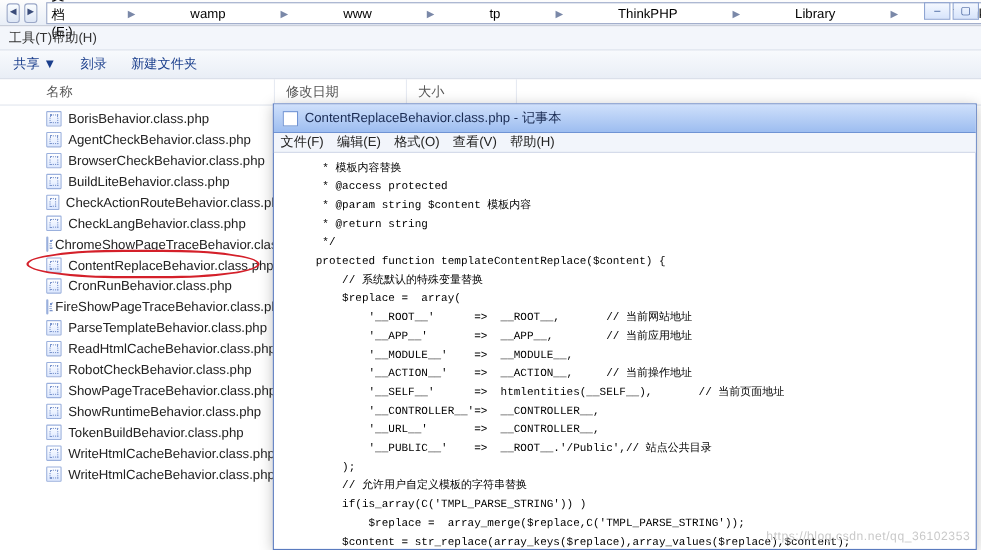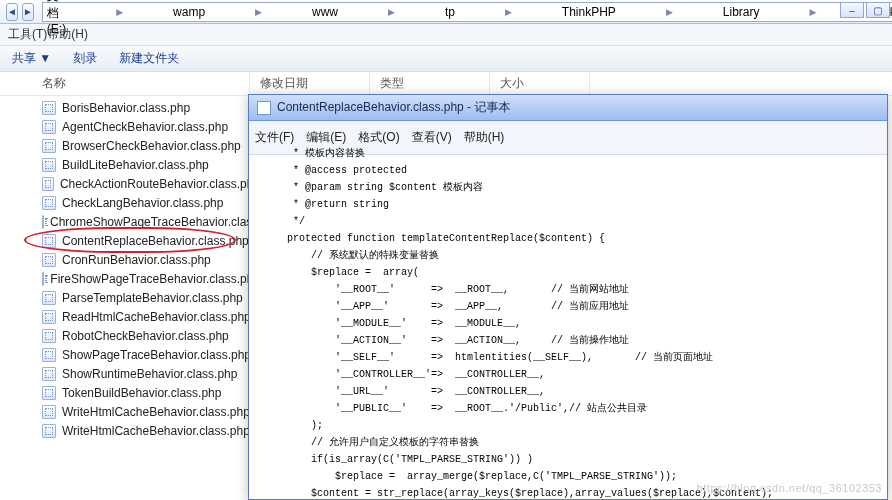--- a/index.html
+++ b/index.html
@@ -32,21 +32,21 @@
 .filelist .item .icn { width:14px; height:14px; background:linear-gradient(#fff,#dbe7ff); border:1px solid #9ab0dd; border-radius:1px; position:relative; }
 .filelist .item .icn:after { content:""; position:absolute; left:2px; top:2px; right:2px; bottom:2px; border:1px dotted #7a94cc; }
 .circle { position:absolute; left:24px; top:290px; width:212px; height:26px; border:2px solid #d4202a; border-radius:50%/60%; pointer-events:none; z-index:5; }
 .datescol { position:absolute; left:250px; top:96px; width:24px; bottom:0; color:#888; }
 .datescol div { height:19px; font-size:11px; padding-top:3px; }
 
 
 .notepad { position:absolute; left:248px; top:94px; right:4px; bottom:0; background:#fff; border:1px solid #5a7bbf; box-shadow:0 2px 12px rgba(0,0,0,.25); }
 .notepad .titlebar { height:26px; background:linear-gradient(#cfe0fb,#9dbdf0); border-bottom:1px solid #6f93d4; display:flex; align-items:center; padding:0 8px; color:#1a2b52; gap:6px; }
 .notepad .titlebar .npicon { width:14px; height:14px; background:#fff; border:1px solid #6f93d4; }
-.notepad .npmenu { height:34px; background:#f2f5fb; border-bottom:1px solid #d2d9e8; display:flex; align-items:center; padding:0 6px; gap:12px; color:#222; }
+.notepad .npmenu { height:18px; background:#f2f5fb; border-bottom:1px solid #d2d9e8; display:flex; align-items:center; padding:0 6px; gap:12px; color:#222; }
 .notepad .content { position:absolute; left:0; right:0; top:46px; bottom:0; padding:4px 0 4px 14px; font-family:Liberation Mono, monospace; font-size:10px; line-height:17px; color:#000; white-space:pre; overflow:hidden; }
 
 .watermark { position:absolute; right:10px; bottom:6px; color:#c9c9c9; font-size:11px; letter-spacing:.5px; }
 .topright { position:absolute; right:2px; top:2px; display:flex; gap:2px; }
 .topright div { width:24px; height:16px; border:1px solid #8fa5d2; background:linear-gradient(#f4f8ff,#d7e4fb); display:flex; align-items:center; justify-content:center; font-size:10px; color:#2a4b8d; }
 </style>
 </head>
 <body>
 
 <div class="topright">
@@ -82,21 +82,20 @@
 
 <div class="toolbar">
   <span>共享 ▼</span>
   <span>刻录</span>
   <span>新建文件夹</span>
 </div>
 
 <div class="cols">
   <div class="col-name">名称</div>
   <div class="col-date">修改日期</div>
-  <div class="col-type">类型</div>
   <div class="col-size">大小</div>
 </div>
 
 <div class="filelist" id="filelist">
     <div class="item">
       <span class="icn"></span>
       <span>BorisBehavior.class.php</span>
     </div>
     <div class="item">
       <span class="icn"></span>

